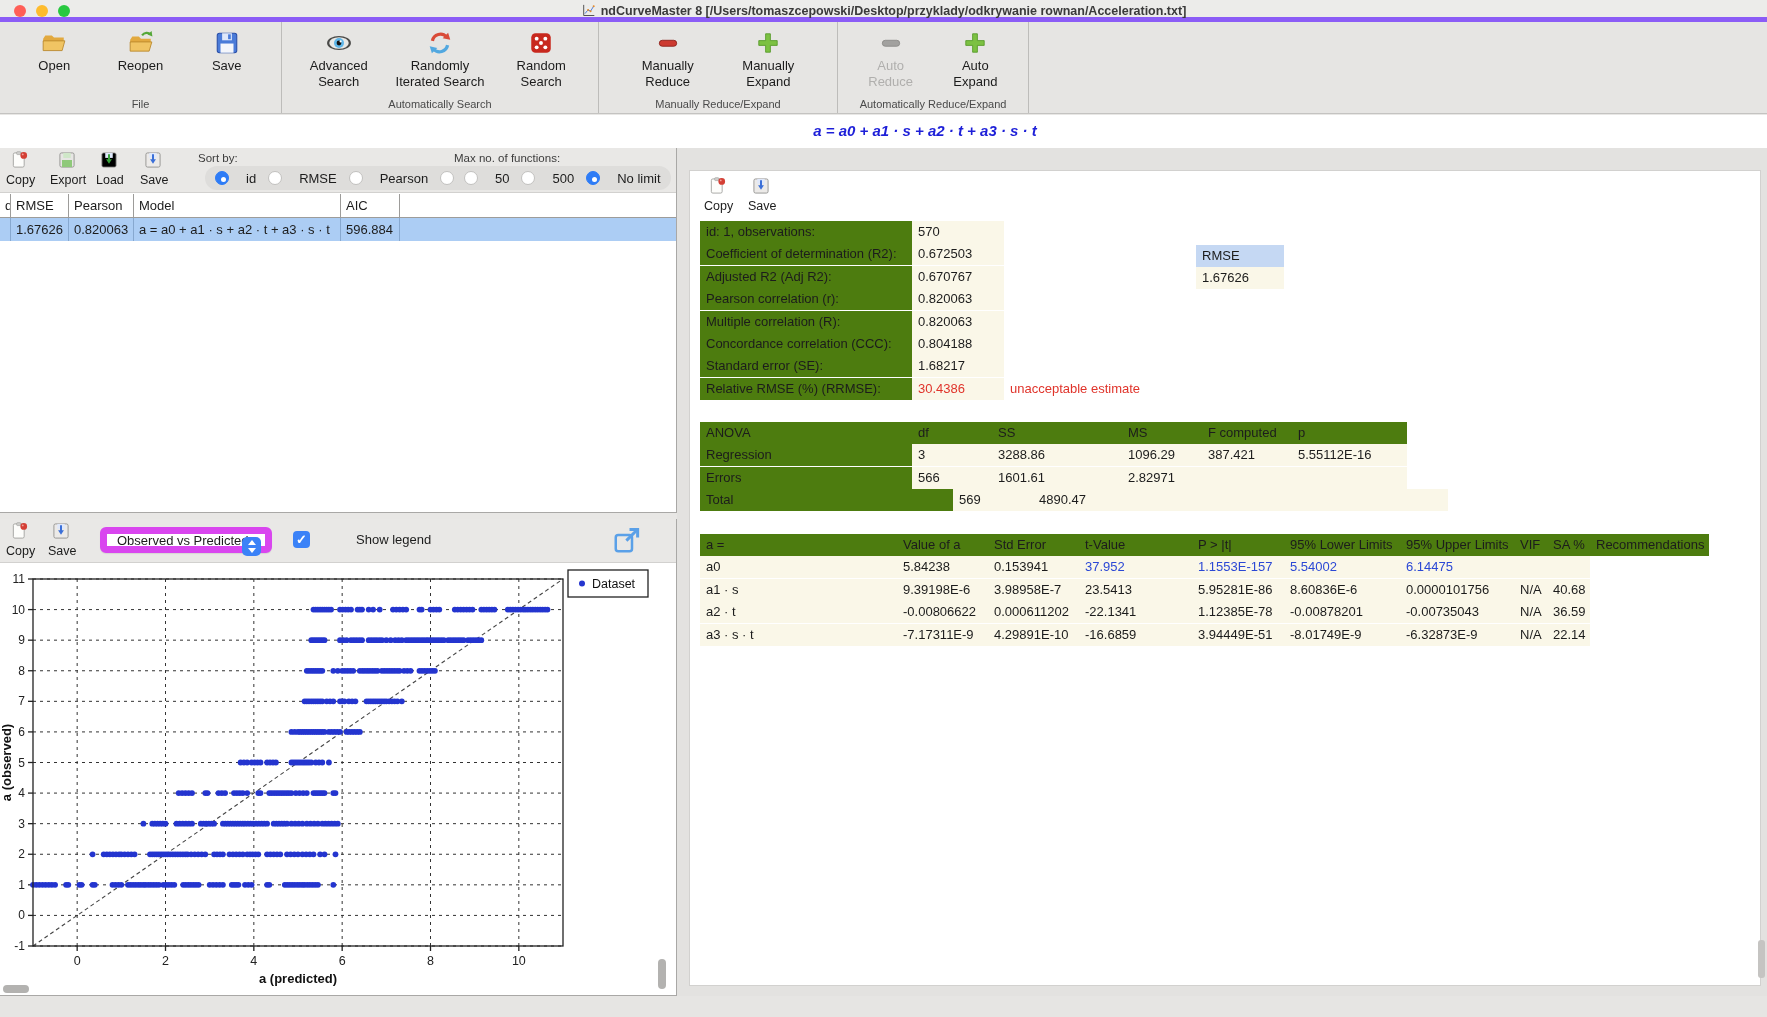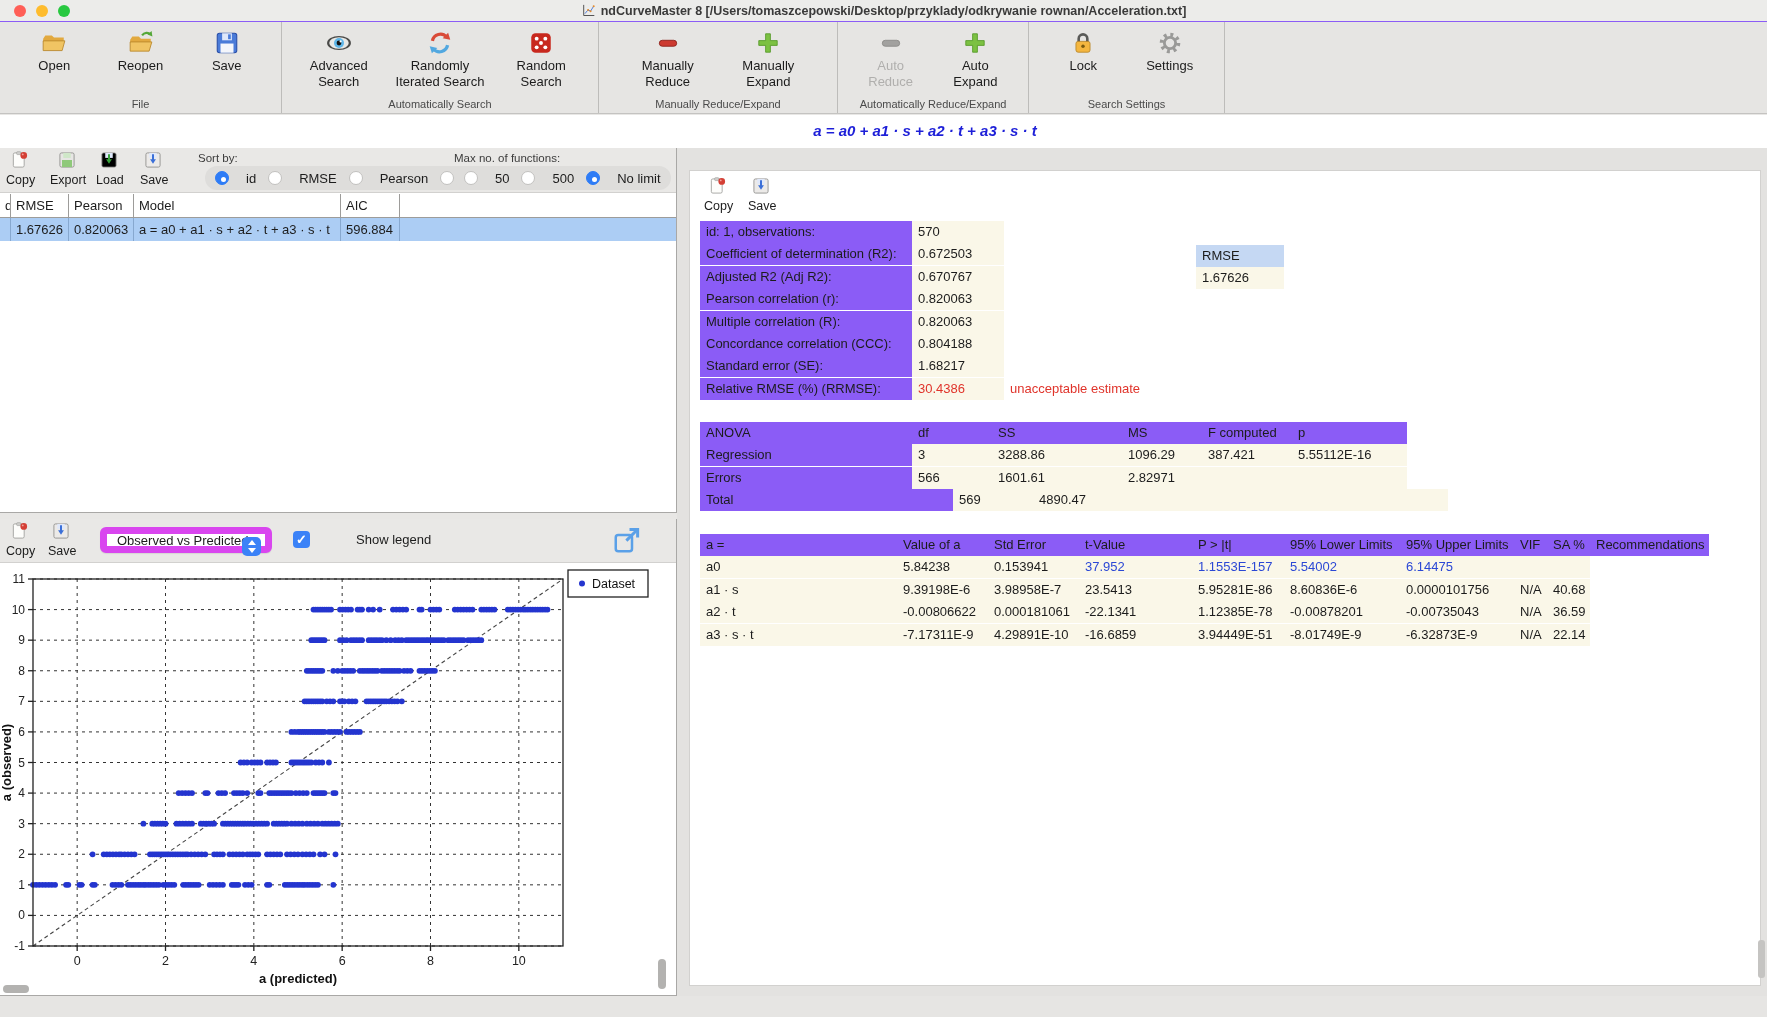--- a/index.html
+++ b/index.html
@@ -1,20 +1,20 @@
 <!DOCTYPE html>
 <html><head>
 <meta charset="utf-8">
 <style>
   * { margin:0; padding:0; box-sizing:border-box; }
   html,body { width:1767px; height:1017px; overflow:hidden; }
   body { font-family:"Liberation Sans", sans-serif; background:#e8e7e5; color:#1c1c1c; position:relative; font-size:13px; }
 
   
-  .titlebar { position:absolute; left:0; top:0; width:1767px; height:22px; background:#ececea; border-bottom:1px solid #8b5cf6; }
+  .titlebar { position:absolute; left:0; top:0; width:1767px; height:22px; background:#ececea; border-bottom:5px solid #8b5cf6; }
   .traffic { position:absolute; top:5px; width:12px; height:12px; border-radius:50%; }
   .t-red { left:14px; background:#ff5f57; }
   .t-yellow { left:36px; background:#febc2e; }
   .t-green { left:58px; background:#28c840; }
   .win-title { position:absolute; left:50%; top:3px; transform:translateX(-50%); font-size:12.5px; font-weight:bold; color:#3a3a3a; white-space:nowrap; display:flex; align-items:center; gap:5px; }
 
   
   .toolbar { position:absolute; left:0; top:22px; width:1767px; height:92px; background:#e6e5e3; border-bottom:1px solid #c4c3c1; display:flex; }
   .tb-group { position:relative; height:100%; border-right:1px solid #bdbcba; display:flex; align-items:flex-start; justify-content:space-evenly; padding-top:8px; }
   .tb-group:last-child { border-right:none; }
@@ -65,21 +65,21 @@
   
   .stats-panel { position:absolute; left:677px; top:148px; width:1090px; height:848px; background:#e3e2e0; }
   .tabbar { position:absolute; left:0; top:0; width:100%; height:30px; border-bottom:1px solid #c8c7c5; }
   .segmented { position:absolute; left:448px; top:2px; height:26px; background:#d7d6d4; border-radius:7px; display:flex; align-items:center; padding:2px; }
   .seg-item { height:22px; line-height:22px; padding:0 12px; font-size:13px; border-radius:5px; color:#1c1c1c; }
   .seg-item.sel { background:#ffffff; box-shadow:0 1px 2px rgba(0,0,0,0.25); }
   .stats-card { position:absolute; left:12px; top:22px; width:1072px; height:816px; background:#ffffff; border:1px solid #d2d1cf; }
   .card-toolbar { position:absolute; left:0; top:0; width:100%; height:46px; }
   .srow { position:absolute; display:flex; height:22px; line-height:22px; font-size:13px; }
   .scell { padding:0 6px; overflow:hidden; white-space:nowrap; }
-  .bg-blue { background:#8b5cf6; }
+  .bg-blue { background:#4d7c0f; }
   .bg-cream { background:#faf7e8; }
   .txt-red { color:#e0342b; }
   .txt-blue { color:#2b48d5; }
   .rmse-box { position:absolute; left:506px; top:74px; width:88px; }
   .rmse-box .hd { height:22px; line-height:22px; background:#c5d8f3; padding:0 6px; }
   .rmse-box .vl { height:22px; line-height:22px; background:#faf7e8; padding:0 6px; }
 
   .bottom-strip { position:absolute; left:0; top:996px; width:1767px; height:21px; background:#e6e5e3; }
   .right-edge-thumb { position:absolute; left:1758px; top:940px; width:7px; height:38px; background:#c5c4c2; border-radius:3px; }
   svg { display:block; }
@@ -216,42 +216,20 @@
       <div class="tb-btn">
         <span class="ico">
           <svg width="26" height="26" viewBox="0 0 24 24">
             <path d="M9.8 3.5h4.4v6.3h6.3v4.4h-6.3v6.3H9.8v-6.3H3.5V9.8h6.3z" fill="#7cc142" stroke="#569a2a" stroke-width="0.8"></path>
           </svg>
         </span>
         <span class="lbl">Auto
 Expand</span>
       </div>
       <div class="tb-caption">Automatically Reduce/Expand</div>
-    </div>
-    <div class="tb-group" style="width: 196px;">
-      <div class="tb-btn">
-        <span class="ico">
-          <svg width="26" height="26" viewBox="0 0 24 24">
-            <path d="M8 11V8a4 4 0 0 1 8 0v3" stroke="#5a5a58" stroke-width="2.4" fill="none"></path>
-            <rect x="5.5" y="10.5" width="13" height="10" rx="2" fill="#f4b63f" stroke="#b8862a" stroke-width="0.8"></rect>
-            <circle cx="12" cy="15" r="1.6" fill="#7a5a10"></circle>
-          </svg>
-        </span>
-        <span class="lbl">Lock</span>
-      </div>
-      <div class="tb-btn">
-        <span class="ico">
-          <svg width="26" height="26" viewBox="0 0 24 24">
-            <circle cx="12" cy="12" r="7.5" fill="none" stroke="#9a9a98" stroke-width="4" stroke-dasharray="2.6 3.3"></circle>
-            <circle cx="12" cy="12" r="5.2" fill="none" stroke="#9a9a98" stroke-width="2.6"></circle>
-          </svg>
-        </span>
-        <span class="lbl">Settings</span>
-      </div>
-      <div class="tb-caption">Search Settings</div>
     </div>
     <div style="flex: 1 1 0%;"></div>
   </div>
 
 <div class="formula-bar">
   <span class="formula">a = a0  + a1 · s + a2 · t + a3 · s · t</span>
 </div>
 
 <div class="results-panel">
   <div class="results-toolbar" id="results-toolbar">
@@ -1069,21 +1047,21 @@
           <div class="scell bg-cream" style="width: 92px;">5.95281E-86</div>
           <div class="scell bg-cream" style="width: 116px;">8.60836E-6</div>
           <div class="scell bg-cream" style="width: 114px;">0.0000101756</div>
           <div class="scell bg-cream" style="width: 33px;">N/A</div>
           <div class="scell bg-cream" style="width: 43px;">40.68</div>
           <div class="scell " style="width: 119px;"></div>
         </div>
         <div class="srow" style="left: 10px; top: 430.2px;">
           <div class="scell bg-cream" style="width: 197px;">a2 · t</div>
           <div class="scell bg-cream" style="width: 91px;">-0.00806622</div>
-          <div class="scell bg-cream" style="width: 91px;">0.000181061</div>
+          <div class="scell bg-cream" style="width: 91px;">0.000611202</div>
           <div class="scell bg-cream" style="width: 113px;">-22.1341</div>
           <div class="scell bg-cream" style="width: 92px;">1.12385E-78</div>
           <div class="scell bg-cream" style="width: 116px;">-0.00878201</div>
           <div class="scell bg-cream" style="width: 114px;">-0.00735043</div>
           <div class="scell bg-cream" style="width: 33px;">N/A</div>
           <div class="scell bg-cream" style="width: 43px;">36.59</div>
           <div class="scell " style="width: 119px;"></div>
         </div>
         <div class="srow" style="left: 10px; top: 452.6px;">
           <div class="scell bg-cream" style="width: 197px;">a3 · s · t</div>

